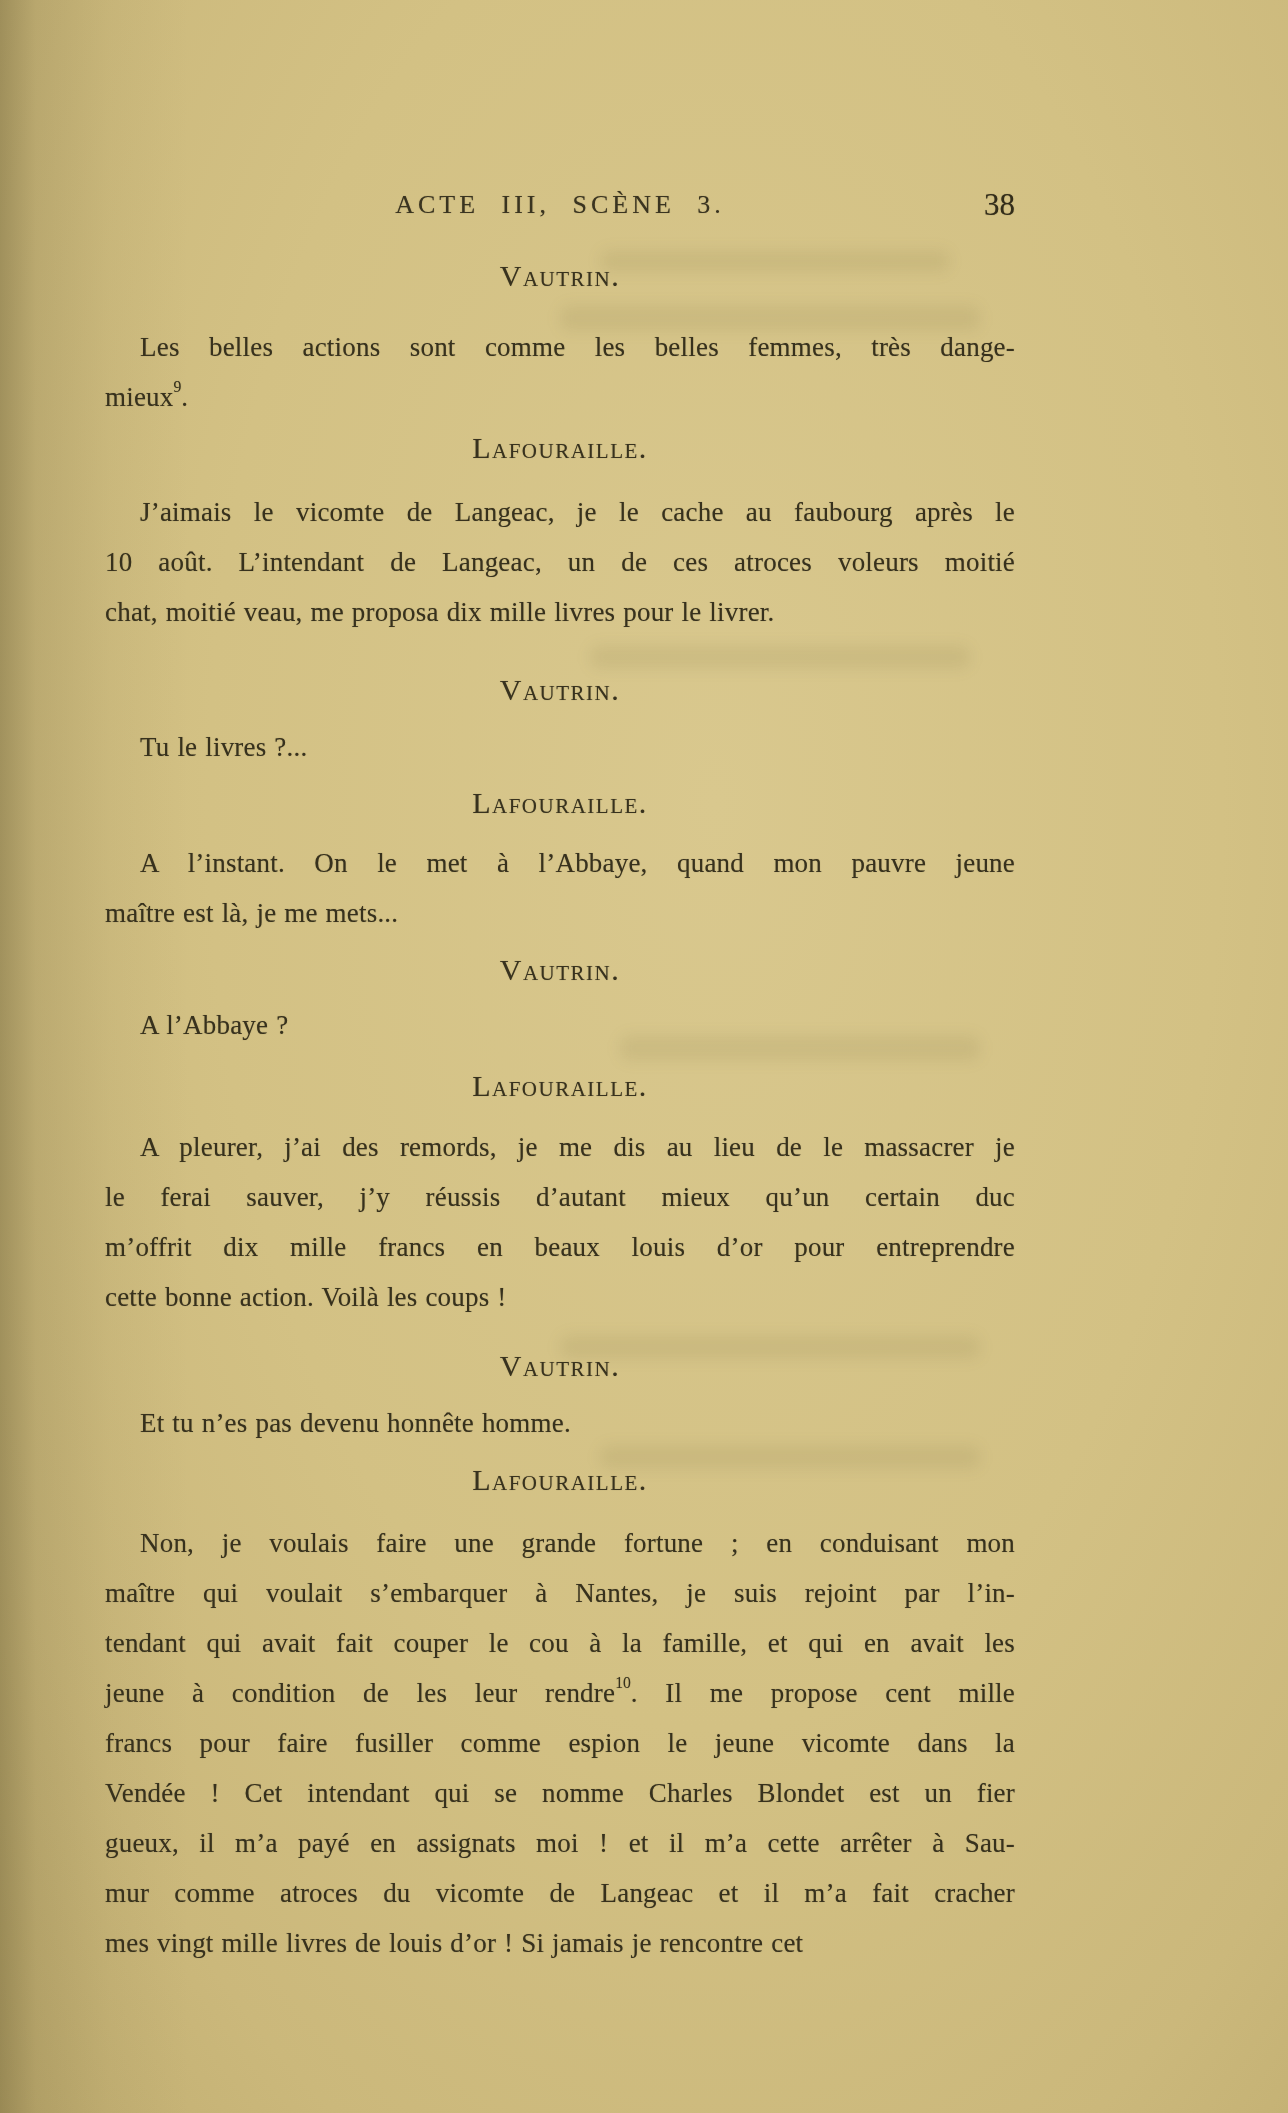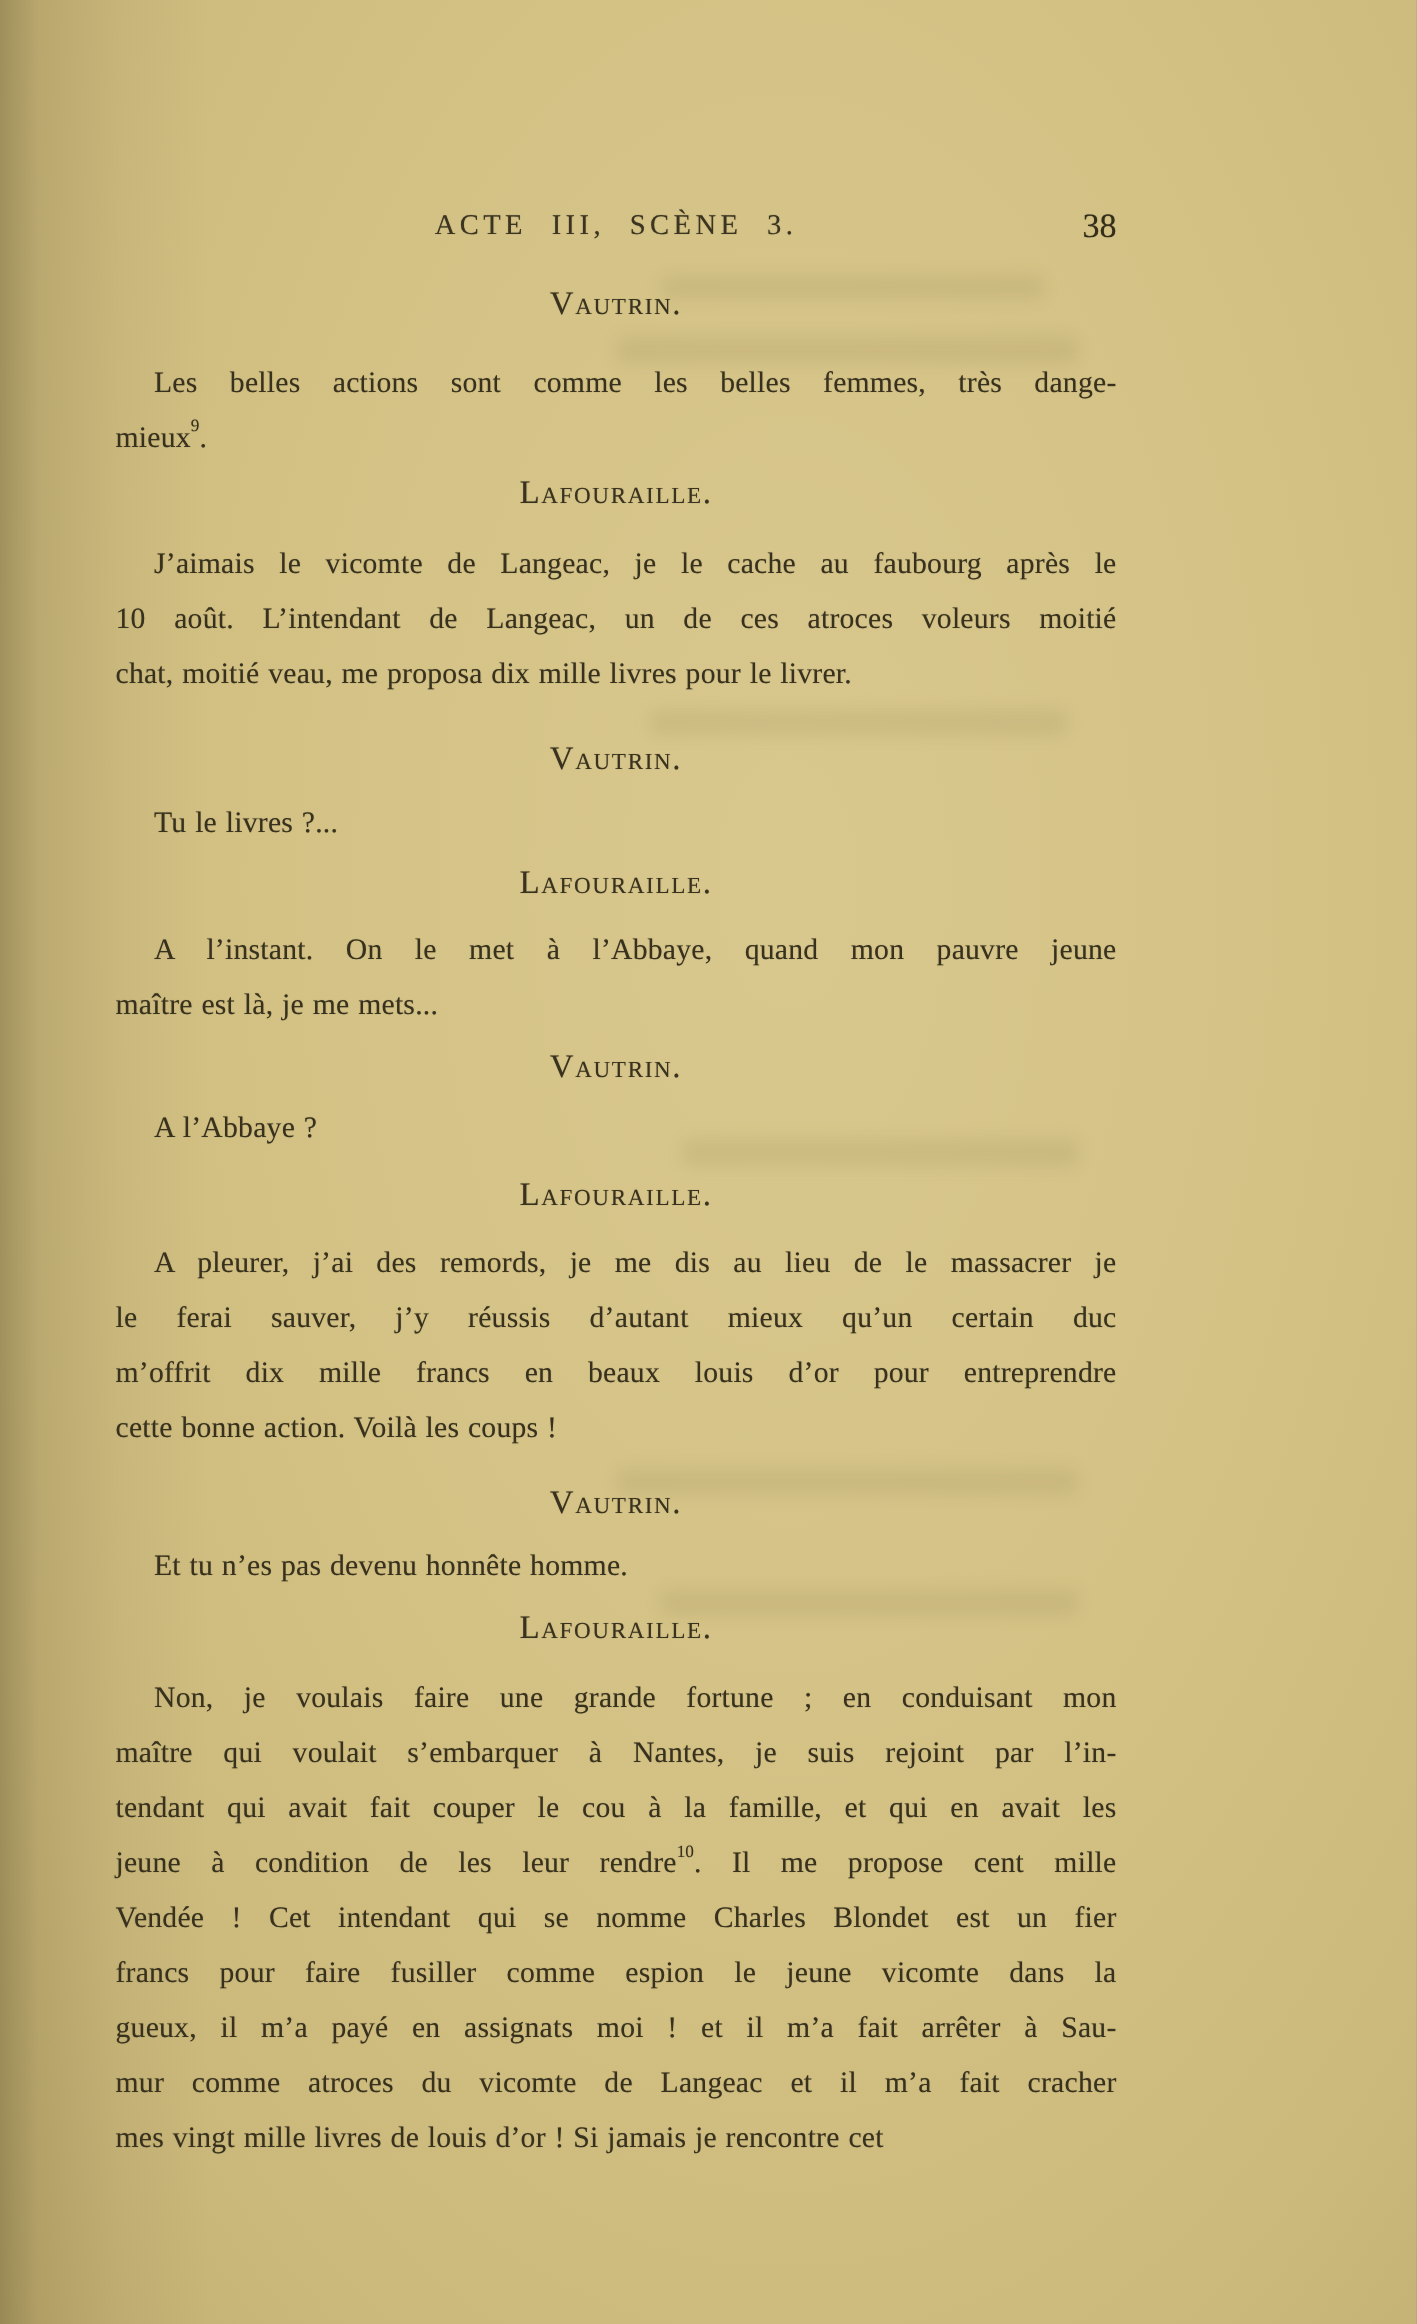--- a/index.html
+++ b/index.html
@@ -141,20 +141,20 @@
 
   <p class="solo" style="top:1398px; margin:0;">Et tu n’es pas devenu honnête homme.</p>
 
   <div class="speaker" style="top:1462px;">Lafouraille.</div>
 
   <p class="para" style="top:1518px; margin:0;">
     <span class="pline j ind">Non, je voulais faire une grande fortune ; en conduisant mon</span>
     <span class="pline j">maître qui voulait s’embarquer à Nantes, je suis rejoint par l’in-</span>
     <span class="pline j">tendant qui avait fait couper le cou à la famille, et qui en avait les</span>
     <span class="pline j"><span>jeune à condition de les leur rendre</span><sup>10</sup><span>. Il me propose cent mille</span></span>
+    <span class="pline j">francs pour faire fusiller comme espion le jeune vicomte dans la</span>
     <span class="pline j">Vendée ! Cet intendant qui se nomme Charles Blondet est un fier</span>
-    <span class="pline j">francs pour faire fusiller comme espion le jeune vicomte dans la</span>
-    <span class="pline j">gueux, il m’a payé en assignats moi ! et il m’a fait arrêter à Sau-</span>
+    <span class="pline j">gueux, il m’a payé en assignats moi ! et il m’a cette arrêter à Sau-</span>
     <span class="pline j">mur comme atroces du vicomte de Langeac et il m’a fait cracher</span>
     <span class="pline">mes vingt mille livres de louis d’or ! Si jamais je rencontre cet</span>
   </p>
 
 </div>
 
 </body></html>

